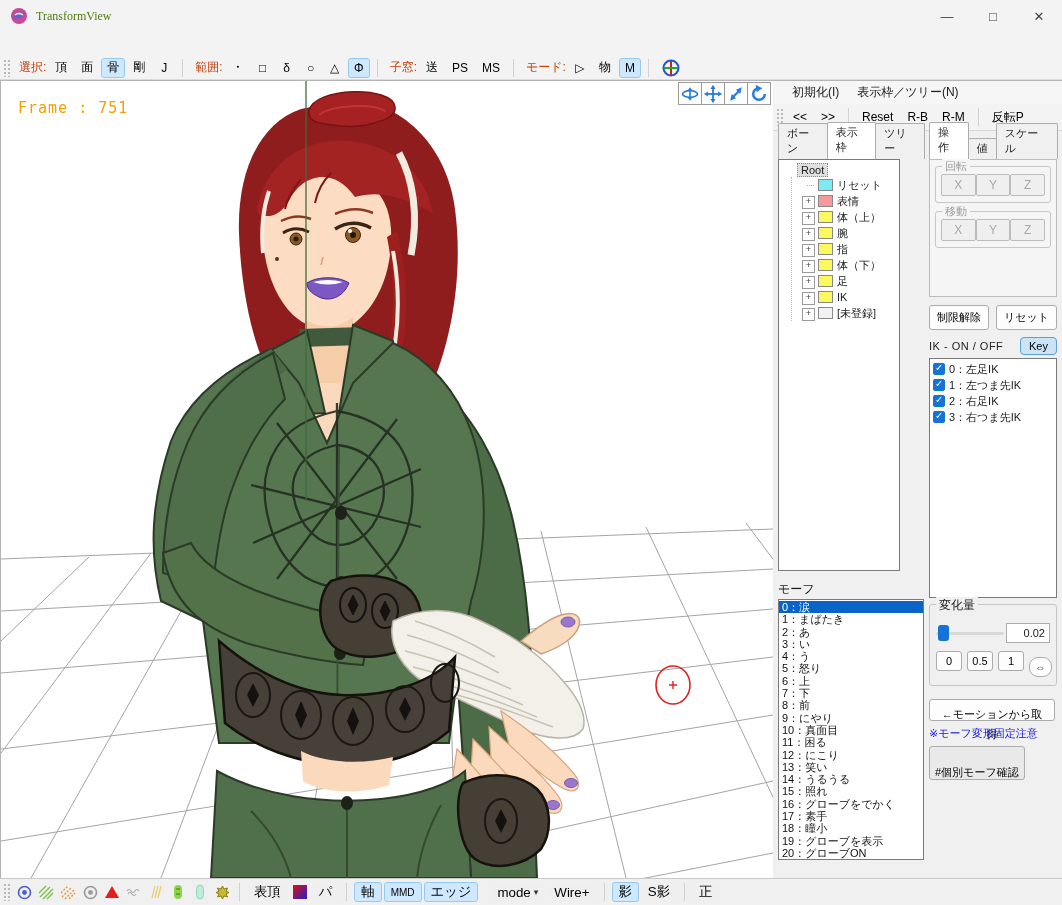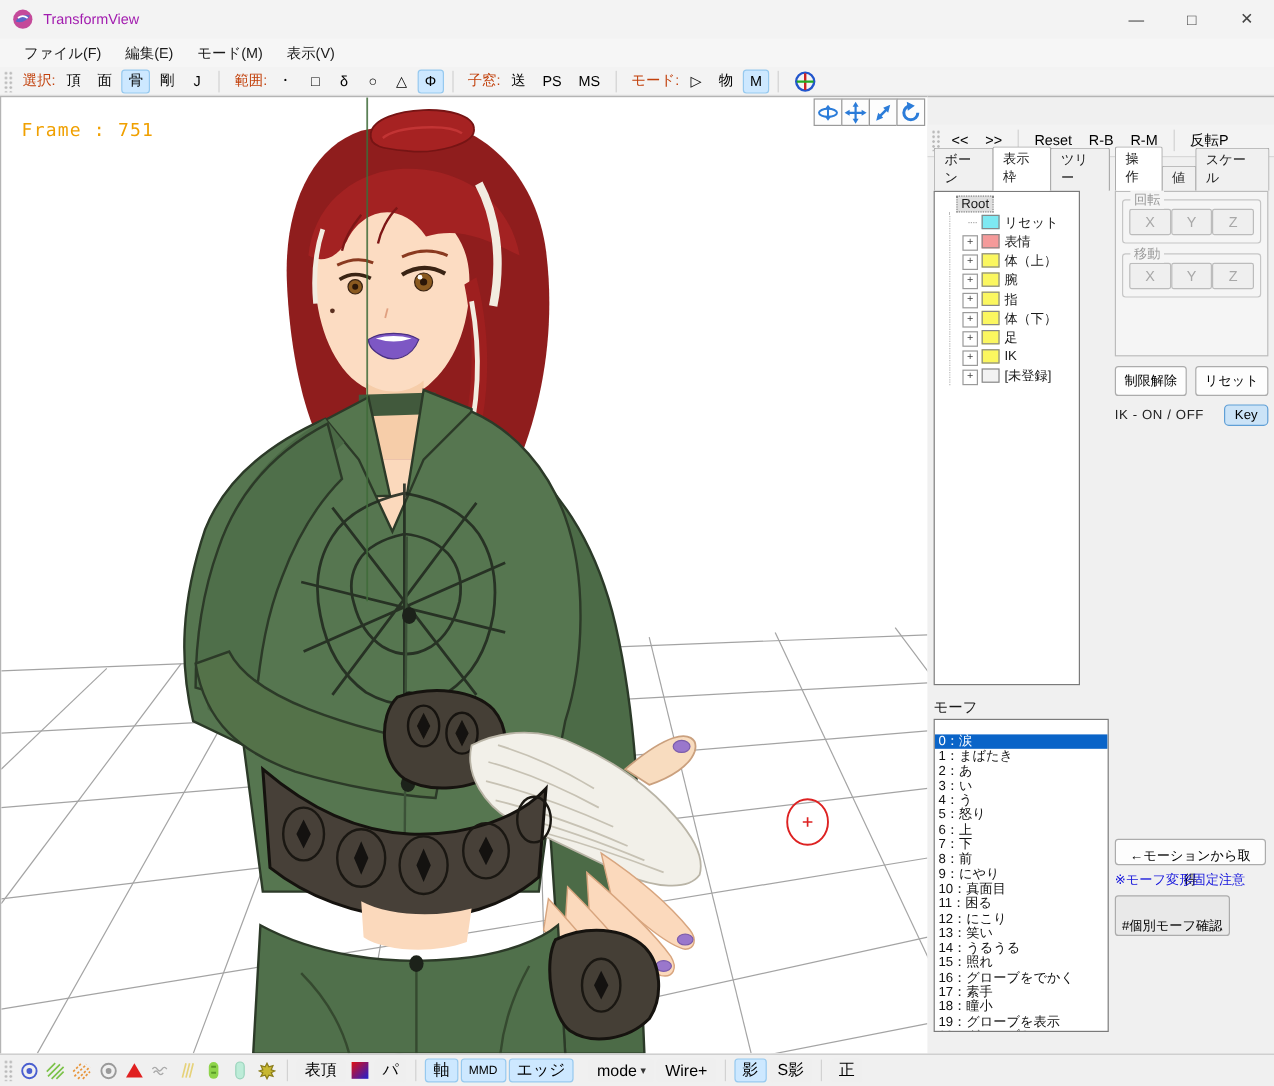--- a/index.html
+++ b/index.html
@@ -3,21 +3,21 @@
 <meta charset="utf-8">
 <style>
   * { margin:0; padding:0; box-sizing:border-box; }
   html,body { width:1062px; height:905px; overflow:hidden; }
   body { font-family:"Liberation Sans","DejaVu Sans",sans-serif; font-size:12px; color:#1a1a1a; background:#f3f3f3; }
   .window { position:absolute; inset:0; width:1062px; height:905px; background:#f3f3f3; }
 
   
   .titlebar { position:absolute; top:0; left:0; right:0; height:32px; background:#f3f3f3; display:flex; align-items:center; }
   .app-icon { width:18px; height:18px; margin:0 8px 0 10px; }
-  .title-text { font-size:12px; color:#a21caf; }
+  .title-text { font-size:12px; color:#4d7c0f;font-family:Liberation Serif, serif; }
   .win-controls { position:absolute; right:0; top:0; height:32px; display:flex; }
   .win-btn { width:46px; height:32px; display:flex; align-items:center; justify-content:center; color:#444; font-size:13px; }
 
   
   .menubar { position:absolute; top:32px; left:0; right:0; height:24px; background:#f6f6f6; display:flex; align-items:center; padding-left:10px; }
   .menu-item { padding:3px 10px; font-size:12px; }
 
   
   .toolbar { position:absolute; top:56px; left:0; right:0; height:24px; background:#f3f3f3; border-bottom:1px solid #dcdcdc; display:flex; align-items:center; font-size:12px; }
   .grip { width:8px; height:18px; margin:0 2px 0 3px;
@@ -71,21 +71,21 @@
   .panel-row { display:flex; justify-content:space-between; align-items:center; }
 
   .ik-label { font-size:11px; color:#222; letter-spacing:0.5px; }
   .ik-box { width:128px; height:240px; background:#fff; border:1px solid #7a7a7a; margin-top:3px; padding:2px 0 0 2px; font-size:11px; }
   .ik-item { display:flex; align-items:center; height:16px; }
   .ik-item .cb { width:12px; height:12px; border:1px solid #888; border-radius:2px; background:#fff; margin:0 4px 0 1px; flex:none; position:relative; }
   .ik-item.checked .cb { background:#1572d6; border-color:#1572d6; }
   .ik-item.checked .cb::after { content:"✓"; position:absolute; left:1px; top:-2px; color:#fff; font-size:10px; }
 
   .morph-label { position:absolute; left:5px; top:500px; font-size:12px; }
-  .morph-box { position:absolute; left:5px; top:518px; width:146px; height:261px; background:#fff; border:1px solid #7a7a7a; font-size:11px; overflow:hidden; padding-top:12px; }
+  .morph-box { position:absolute; left:5px; top:518px; width:146px; height:261px; background:#fff; border:1px solid #7a7a7a; font-size:11px; overflow:hidden; padding-top:1px; }
   .morph-item { height:12.3px; line-height:12.3px; padding-left:3px; white-space:nowrap; color:#111; }
   .morph-item.active { background:#0a64c8; color:#fff; }
 
   .change-box { position:absolute; left:156px; top:523px; width:128px; height:82px; border:1px solid #c6c6c6; border-radius:3px; }
   .change-box .gb-label { position:absolute; top:-8px; left:6px; background:#f0f0f0; padding:0 3px; font-size:12px; color:#222; }
   .slider-row { position:absolute; left:6px; top:18px; right:6px; height:20px; }
   .slider-track { position:absolute; left:0; top:9px; width:68px; height:3px; background:#d8d8d8; border-radius:2px; }
   .slider-thumb { position:absolute; left:2px; top:2px; width:11px; height:16px; background:#1572d6; border-radius:3px; }
   .value-box { position:absolute; right:0; top:0; width:44px; height:20px; background:#fff; border:1px solid #acacac; font-size:11px; text-align:right; padding:3px 4px 0 0; }
   .preset-row { position:absolute; left:6px; top:46px; right:4px; display:flex; gap:5px; align-items:flex-start; }
@@ -114,27 +114,20 @@
       <path d="M5,8 Q9,5 13,8" stroke="#fff" stroke-width="1.4" fill="none"></path>
     </svg>
     <span class="title-text">TransformView</span>
     <div class="win-controls">
       <div class="win-btn">—</div>
       <div class="win-btn">□</div>
       <div class="win-btn">✕</div>
     </div>
   </div>
 
-  <div class="menubar">
-
-  <div class="menu-item">ファイル(F)</div>
-      <div class="menu-item">編集(E)</div>
-      <div class="menu-item">モード(M)</div>
-      <div class="menu-item">表示(V)</div>
-    </div>
 
   <div class="toolbar">
     <span class="grip"></span>
     <span class="tb-label">選択:</span>
     <span style="display:flex">
         <button class="tb-btn">頂</button>
         <button class="tb-btn">面</button>
         <button class="tb-btn active">骨</button>
         <button class="tb-btn">剛</button>
         <button class="tb-btn">J</button>
@@ -357,20 +350,25 @@
         <div class="nav-btn">
           <svg width="20" height="20" viewBox="0 0 24 24">
               <path d="M19,12 A7,7 0 1 1 12,5" fill="none" stroke="#2b7cd9" stroke-width="3"></path>
               <path d="M8,1 L16,5 L9,10 Z" fill="#2b7cd9"></path>
             </svg>
         </div>
       </div>
     </div>
 
     <div class="panel">
+      <div class="pmenu">
+
+      <div class="menu-item">初期化(I)</div>
+          <div class="menu-item">表示枠／ツリー(N)</div>
+        </div>
       <div class="ptools">
         <span class="grip"></span>
         <span style="display:flex">
             <button class="tb-btn">&lt;&lt;</button>
             <button class="tb-btn">&gt;&gt;</button>
           </span>
         <span class="tb-sep"></span>
         <span style="display:flex">
             <button class="tb-btn">Reset</button>
             <button class="tb-btn">R-B</button>
@@ -476,20 +474,42 @@
           </div>
         </div>
         <div class="panel-row" style="margin-top:8px;">
           <button class="btn">制限解除</button>
           <button class="btn">リセット</button>
         </div>
         <div class="panel-row" style="margin-top:7px;">
           <span class="ik-label">IK -  ON / OFF</span>
           <button class="btn key">Key</button>
         </div>
+        <div class="ik-box">
+
+            <div class="ik-item checked">
+              <span class="cb"></span>
+              <span>0：左足IK</span>
+            </div>
+
+            <div class="ik-item checked">
+              <span class="cb"></span>
+              <span>1：左つま先IK</span>
+            </div>
+
+            <div class="ik-item checked">
+              <span class="cb"></span>
+              <span>2：右足IK</span>
+            </div>
+
+            <div class="ik-item checked">
+              <span class="cb"></span>
+              <span>3：右つま先IK</span>
+            </div>
+          </div>
       </div>
 
       <div class="morph-label">モーフ</div>
       <div class="morph-box">
 
       <div class="morph-item active">0：涙</div>
           <div class="morph-item">1：まばたき</div>
           <div class="morph-item">2：あ</div>
           <div class="morph-item">3：い</div>
           <div class="morph-item">4：う</div>
@@ -504,20 +524,38 @@
           <div class="morph-item">13：笑い</div>
           <div class="morph-item">14：うるうる</div>
           <div class="morph-item">15：照れ</div>
           <div class="morph-item">16：グローブをでかく</div>
           <div class="morph-item">17：素手</div>
           <div class="morph-item">18：瞳小</div>
           <div class="morph-item">19：グローブを表示</div>
           <div class="morph-item">20：グローブON</div>
         </div>
 
+      <div class="change-box">
+        <span class="gb-label">変化量</span>
+        <div class="slider-row">
+          <div class="slider-track">
+            <div class="slider-thumb" style="top:-7px;"></div>
+          </div>
+          <div class="value-box">0.02</div>
+        </div>
+        <div class="preset-row">
+          <span style="display:flex; gap:5px;">
+
+          <button class="preset-btn">0</button>
+              <button class="preset-btn">0.5</button>
+              <button class="preset-btn">1</button>
+            </span>
+          <button class="swap-btn">⇔</button>
+        </div>
+      </div>
       <button class="btn motion-btn">←モーションから取得</button>
       <div class="warning">※モーフ変形固定注意</div>
       <button class="btn individual-btn">#個別モーフ確認</button>
     </div>
   </div>
 
   <div class="statusbar">
     <span class="grip"></span>
     <span class="sb-icon">
         <svg width="15" height="15" viewBox="0 0 15 15">

